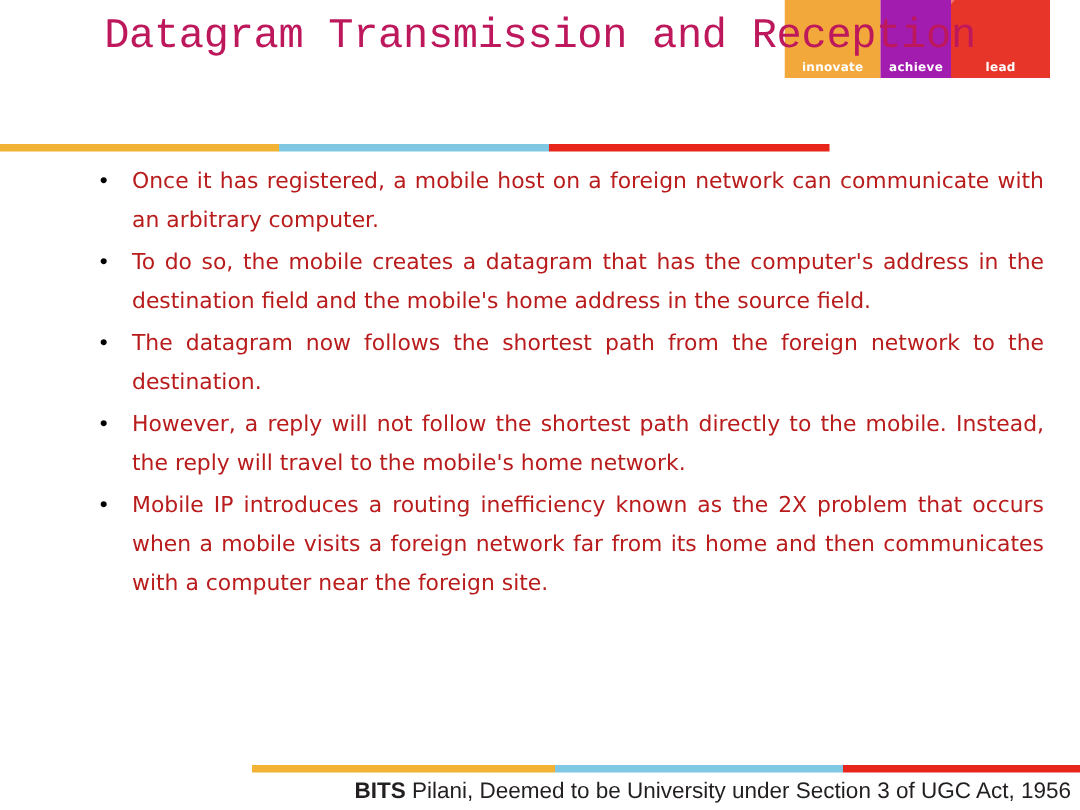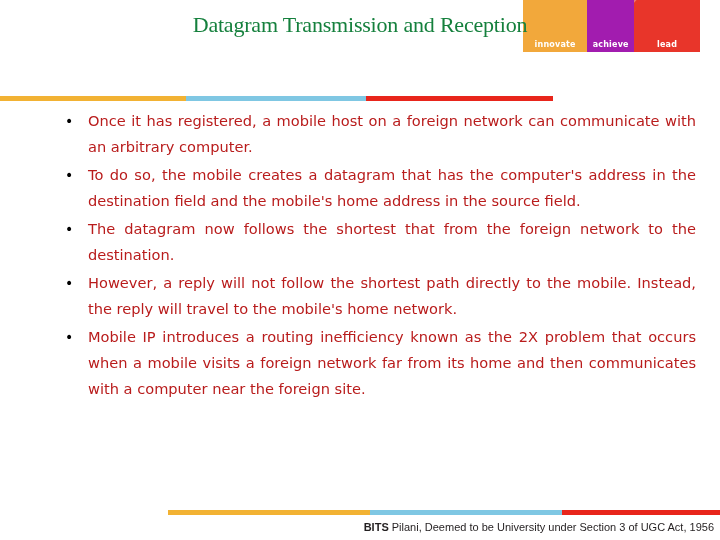--- a/index.html
+++ b/index.html
@@ -26,25 +26,25 @@
   .title-block {
     position: absolute;
     left: 0;
     top: 4px;
     width: 720px;
     text-align: center;
     z-index: 1;
   }
   .title-text {
     display: block;
-    font-family: Liberation Serif, serif;
-    font-size: 22px;
+    font-family: Liberation Mono, monospace;
+    font-size: 28px;
     line-height: 42px;
     font-weight: 400;
-    color: #15803d;
+    color: #be185d;
     letter-spacing: -0.2px;
     padding: 0 30px;
     box-sizing: border-box;
   }
 
   
   .logo {
     position: absolute;
     left: 523px;
     top: 0px;
@@ -160,21 +160,21 @@
   .rule-bottom .s2 { width: 192px; background: #7fc7e3; }
   .rule-bottom .s3 { flex: 1;      background: #e8251b; }
 
   .footer-text {
     position: absolute;
     left: 0;
     top: 521px;
     width: 714px;
     text-align: right;
     font-family: "Liberation Sans", sans-serif;
-    font-size: 11px;
+    font-size: 15px;
     line-height: 13px;
     color: #231f20;
     z-index: 2;
     white-space: nowrap;
   }
   .footer-text .brand { font-weight: 700; }
 </style>
 </head>
 <body>
 
@@ -203,21 +203,21 @@
   <div class="rule-top">
     <div class="s1"></div>
     <div class="s2"></div>
     <div class="s3"></div>
   </div>
 
   <div class="body">
     <ul class="bullets">
       <li>Once it has   registered, a mobile host on a   foreign network can communicate with an  arbitrary computer.</li>
       <li>To do so, the mobile creates a datagram that has  the computer's address in  the destination field and the mobile's  home address in  the source field.</li>
-      <li>The datagram now follows the shortest that from the foreign network to the destination.</li>
+      <li>The datagram now follows the shortest path from the foreign network to the destination.</li>
       <li>However, a  reply  will  not  follow  the  shortest path  directly  to  the  mobile. Instead,  the  reply will  travel  to  the  mobile's  home  network.</li>
       <li>Mobile  IP  introduces a  routing  inefficiency known as  the 2X problem that  occurs when a mobile  visits a foreign  network  far from  its home and  then  communicates with  a  computer near  the foreign  site.</li>
     </ul>
   </div>
 
   <div class="rule-bottom">
     <div class="s1"></div>
     <div class="s2"></div>
     <div class="s3"></div>
   </div>

